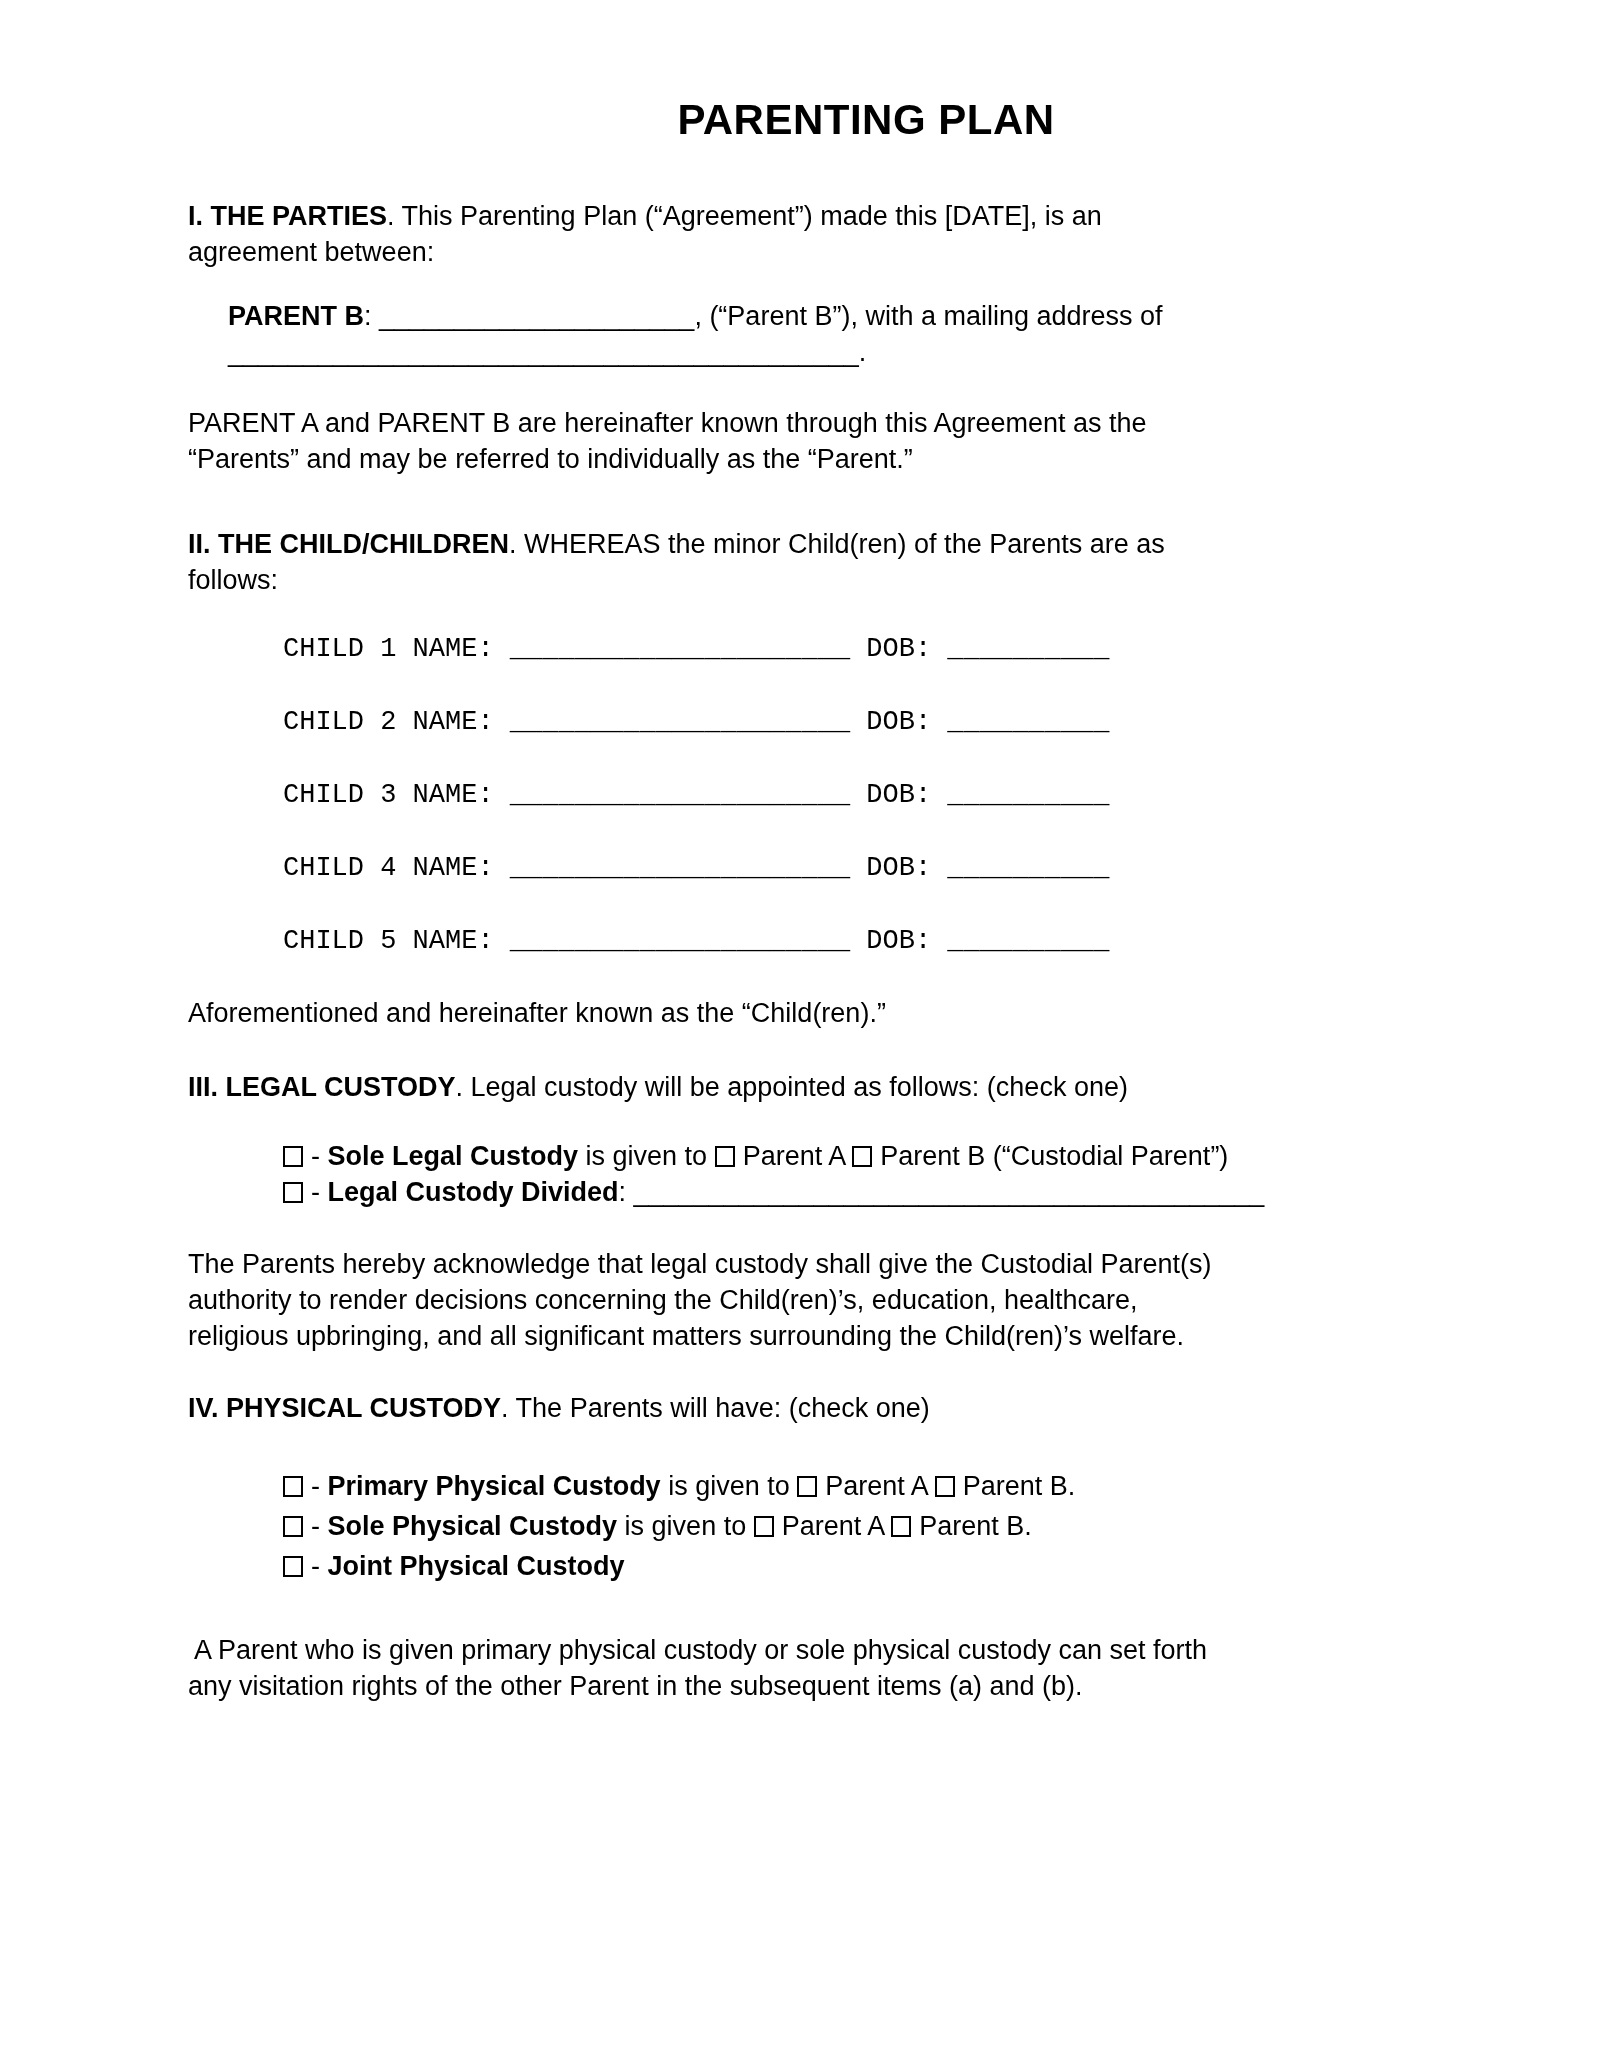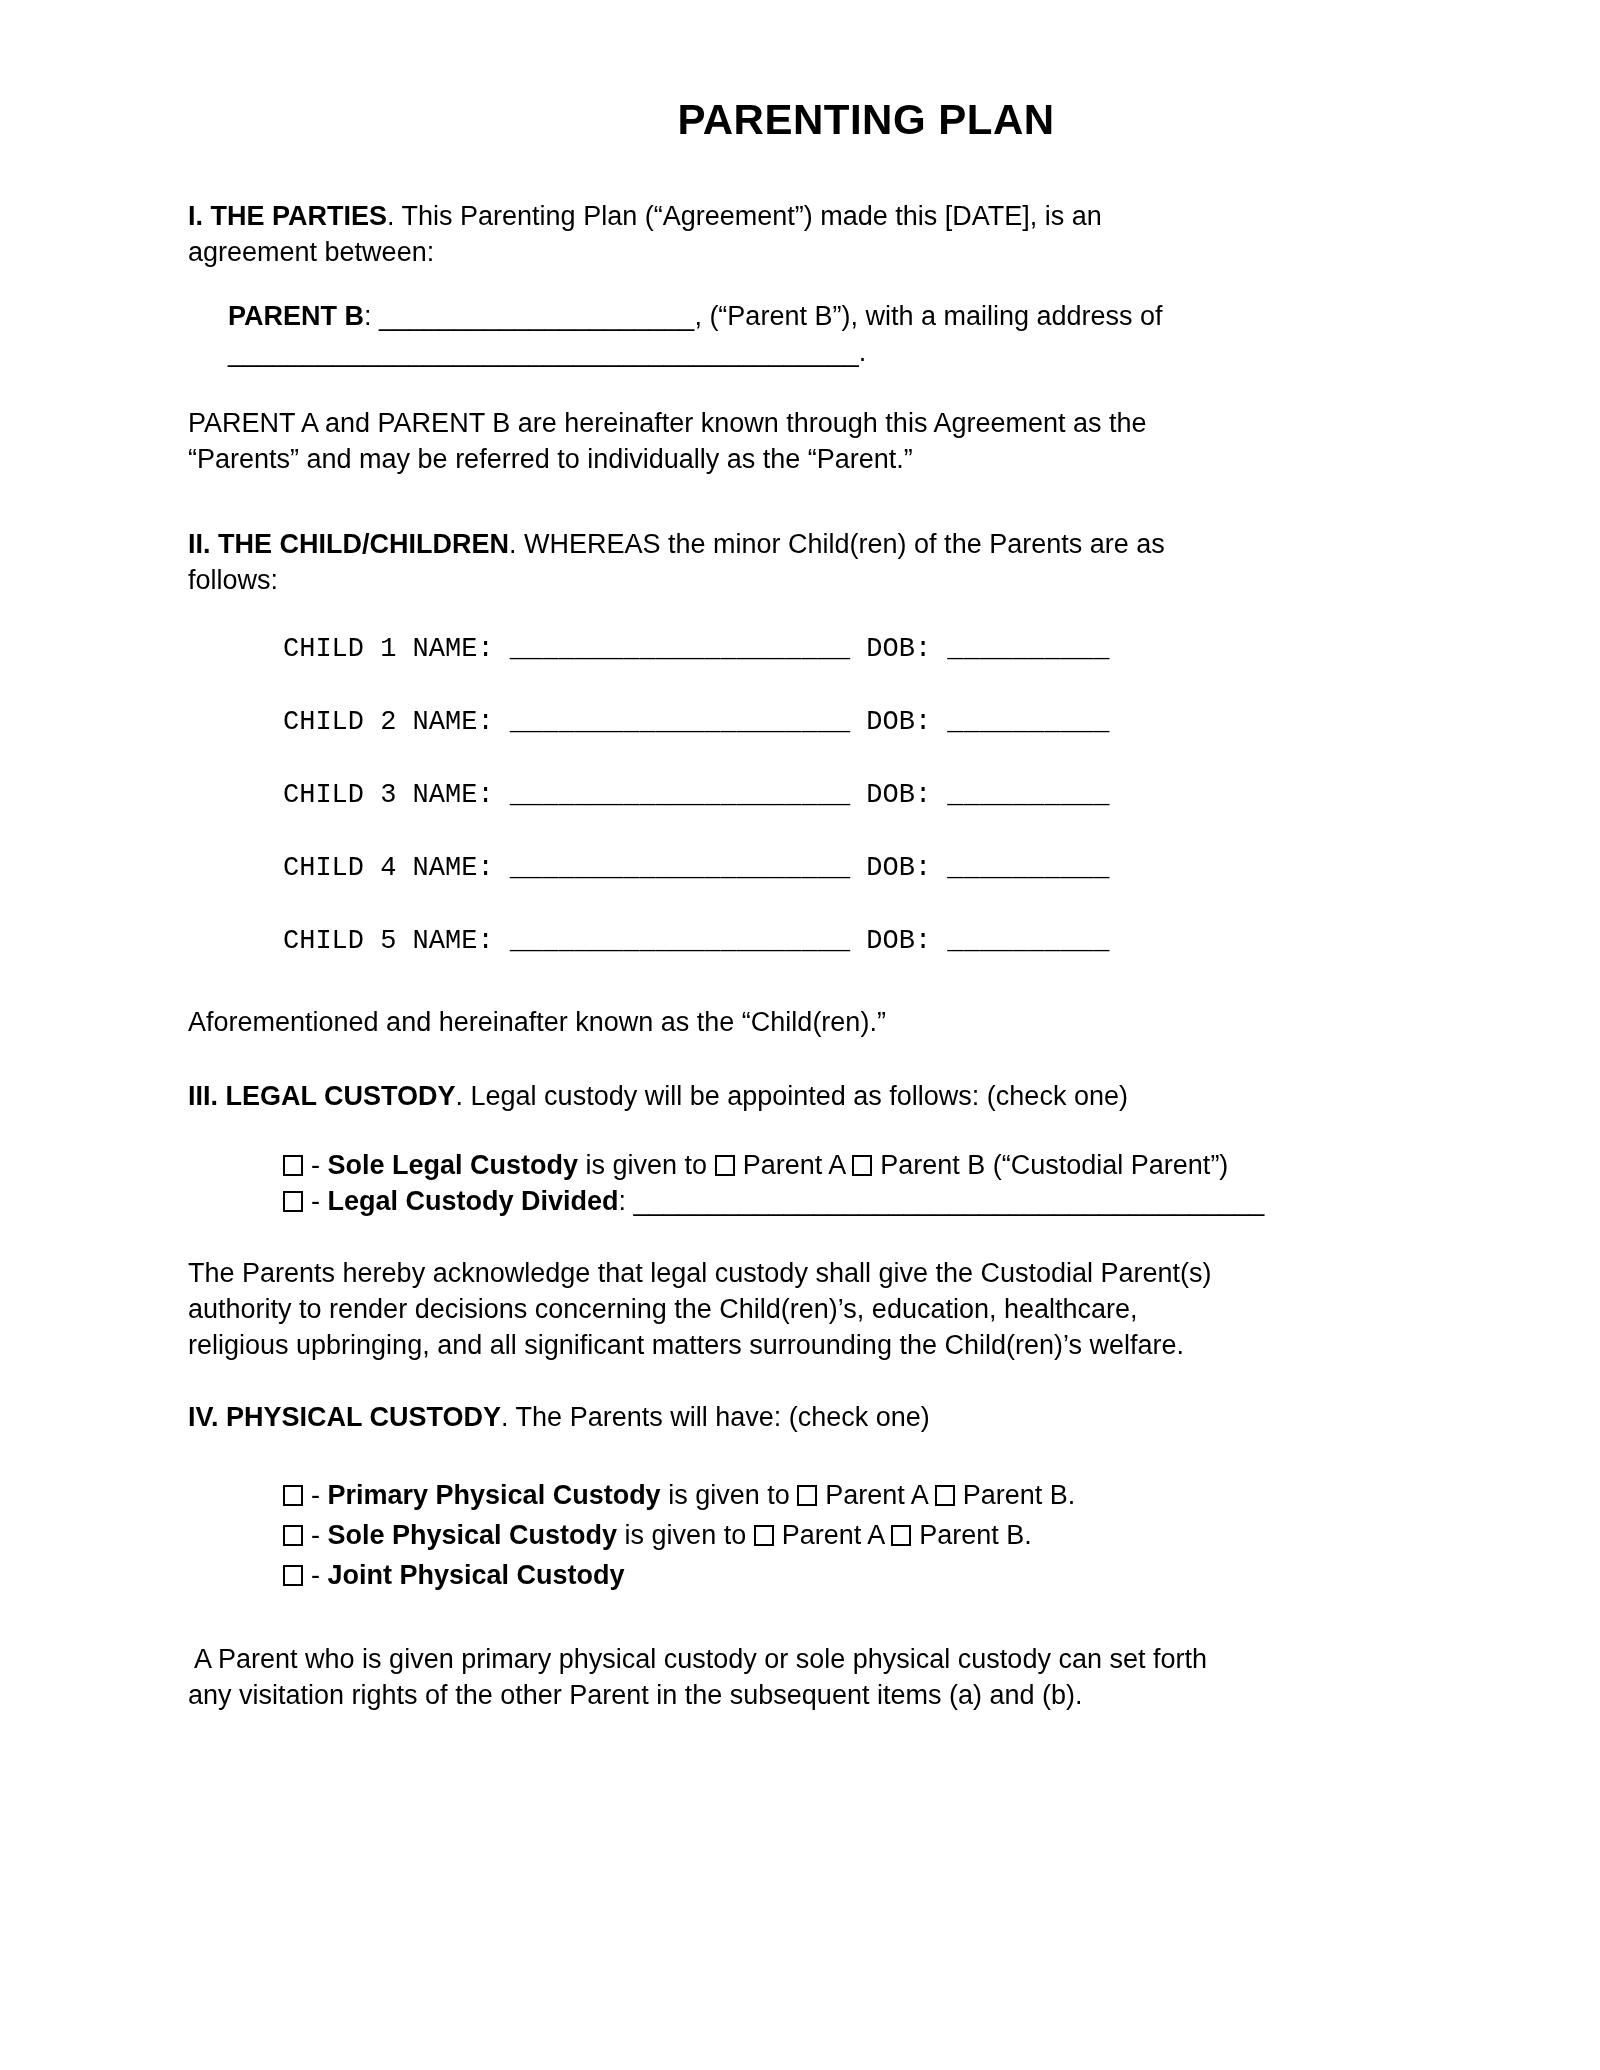--- a/index.html
+++ b/index.html
@@ -34,21 +34,21 @@
   }
   .b { font-weight: 700; }
   .indent { margin-left: 95px; }
 
   .p-parties   { margin-bottom: 28px; }
   .p-parenta   { margin-bottom: 42px; }
   .p-parentb   { margin-bottom: 35px; margin-left: 40px; }
   .p-note1     { margin-bottom: 49px; }
   .p-ii        { margin-bottom: 33px; }
   .child-row   { margin-bottom: 37px; font-family: Liberation Mono, monospace; }
-  .child-row.last { margin-bottom: 45px; }
+  .child-row.last { margin-bottom: 36px; }
   .p-afore     { margin-bottom: 38px; }
   .p-iii       { margin-bottom: 33px; }
   .opts-legal  { margin-bottom: 36px; }
   .p-legalnote { margin-bottom: 36px; }
   .p-iv        { margin-bottom: 42px; }
   .opts-phys   { margin-bottom: 48px; }
   .opts-phys .ln { margin-bottom: 4px; }
   .opts-phys .ln.last { margin-bottom: 0; }
 
   .cb {

